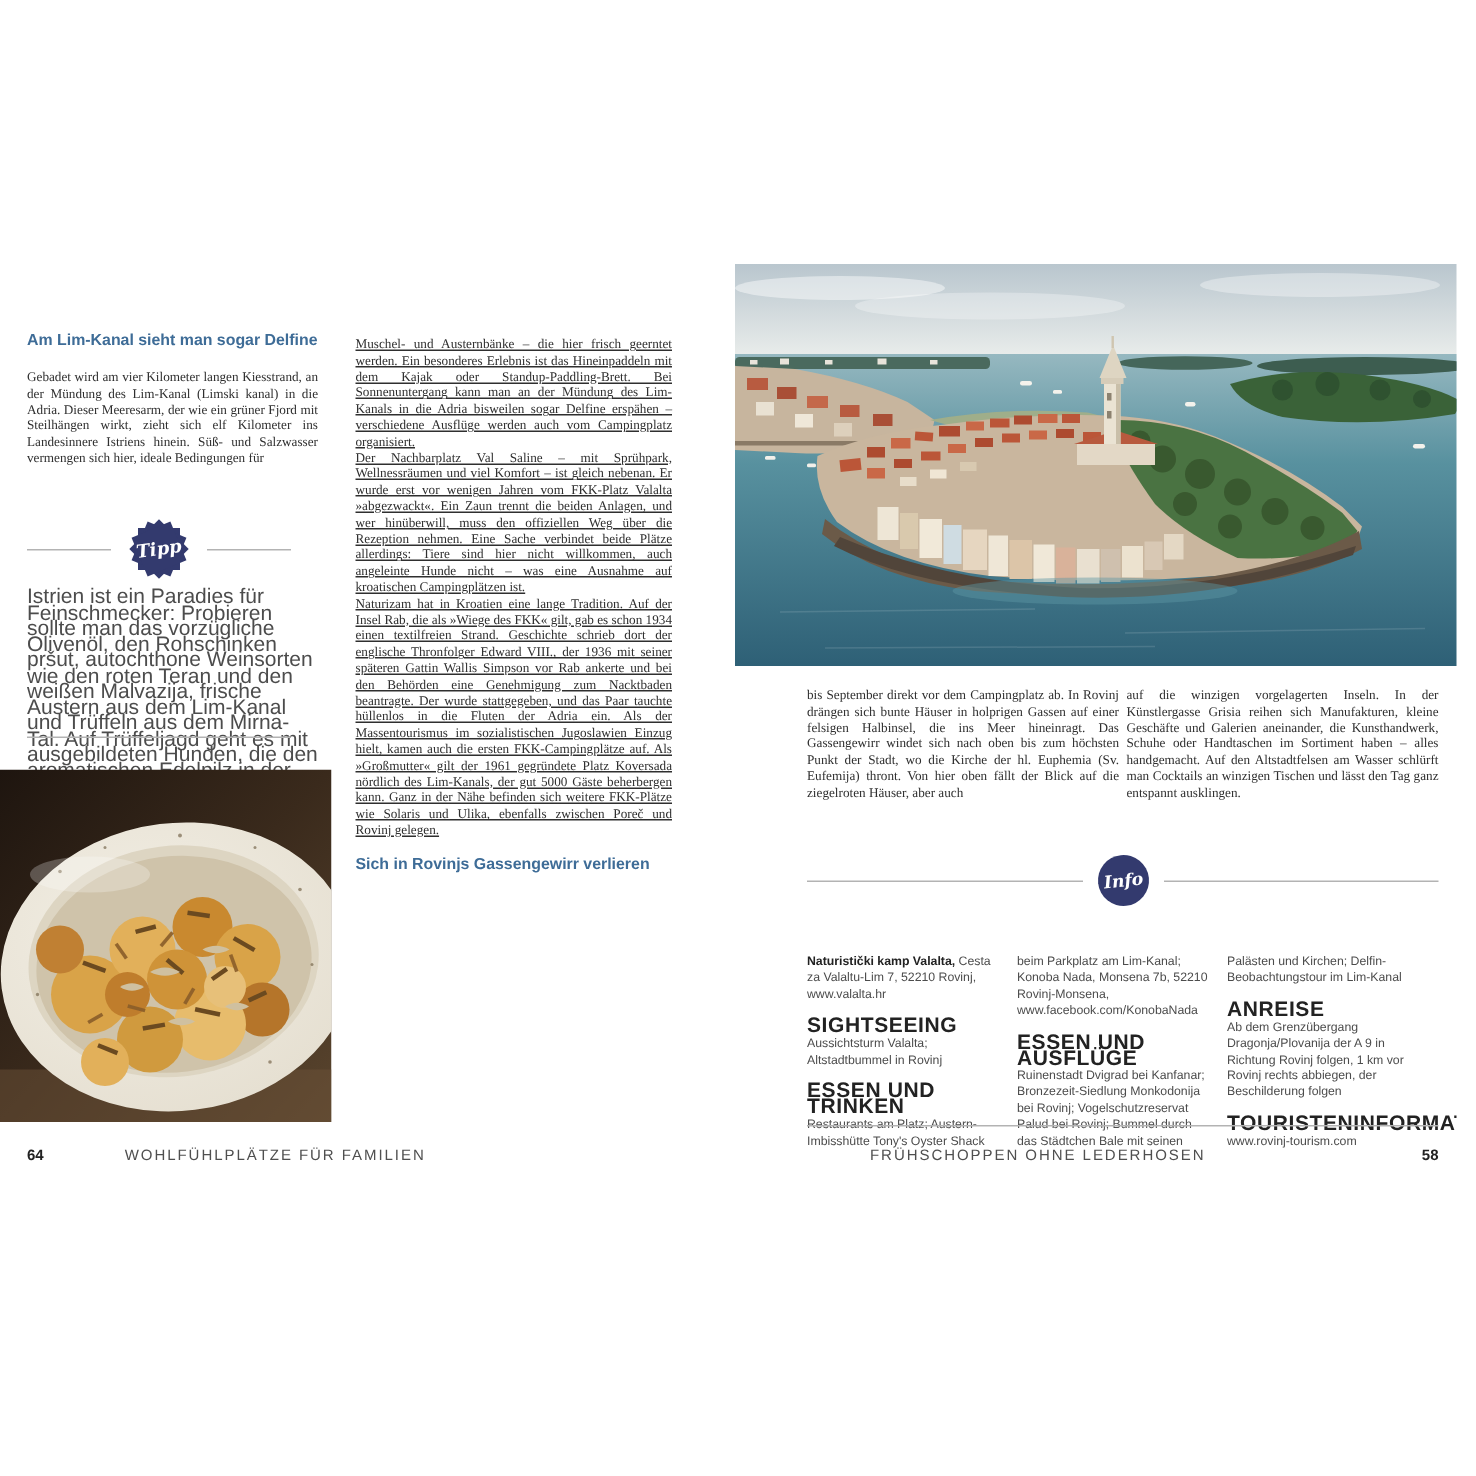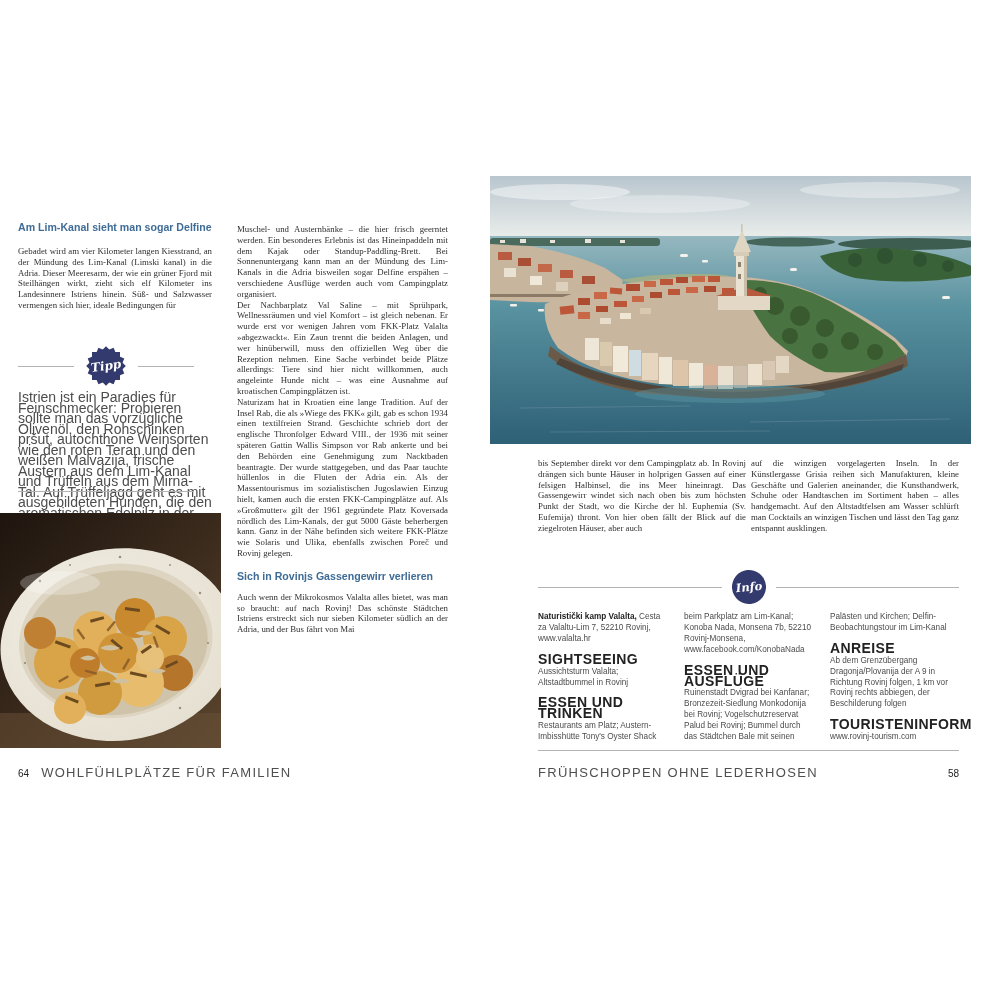--- a/index.html
+++ b/index.html
@@ -2,21 +2,21 @@
 <html lang="de"><head>
 <meta charset="utf-8">
 <style>
   html,body{margin:0;padding:0;background:#ffffff;}
   .page{position:relative;width:971px;height:984px;background:#ffffff;overflow:hidden;
         font-family:"Liberation Sans",sans-serif;}
   .abs{position:absolute;}
   
   .serif{font-family:"Liberation Serif",serif;font-size:8.8px;line-height:10.8px;color:#2f2f2f;
          text-align:justify;hyphens:auto;}
-  .serif p{margin:0;}
+  .serif p{margin:0;text-decoration:underline;}
   
   .blue-head{font-family:"Liberation Sans",sans-serif;font-weight:700;color:#3e6c97;
              font-size:10.6px;line-height:13px;white-space:nowrap;}
   
   .tiptext{font-size:14px;line-height:10.5px;color:#4c4c4c;text-align:left;}
   .infotext{font-size:8.2px;line-height:10.9px;color:#4c4c4c;}
   .info-h{font-size:14px;font-weight:700;color:#222;letter-spacing:.4px;margin:9px 0 2px 0;}
   .info-bold{font-weight:700;color:#222;}
   .rule{height:1px;background:#b3b3b3;}
   .badge-row{display:flex;align-items:center;gap:10px;}
@@ -32,22 +32,22 @@
               justify-content:center;color:#fff;font-family:"DejaVu Serif",serif;font-style:italic;
               font-weight:700;font-size:12px;transform:rotate(-8deg);}
   
   .round-badge{width:34px;height:34px;flex:0 0 34px;border-radius:50%;background:#333a6e;display:flex;
                align-items:center;justify-content:center;color:#fff;font-family:"DejaVu Serif",serif;
                font-style:italic;font-weight:700;font-size:11.5px;transform:rotate(-6deg);}
   
   .caption{font-size:8.3px;line-height:11.2px;font-weight:700;color:#5a5a64;}
   .caption .arrow{margin-right:3px;}
   
-  .folio{font-size:10px;font-weight:400;color:#222;}
-  .running{font-size:13px;letter-spacing:1.3px;color:#4f4f4f;}
+  .folio{font-size:10px;font-weight:700;color:#222;}
+  .running{font-size:10px;letter-spacing:1.3px;color:#4f4f4f;margin-left:42px;}
   .footer{display:flex;align-items:baseline;gap:12px;}
   .info-cols{display:flex;gap:18px;}
   .info-col{width:128px;}
 </style>
 </head>
 <body>
 
 <div class="page">
 
   <div class="abs blue-head" style="left:18px;top:221px;width:210px;">Am Lim-Kanal sieht man sogar Delfine</div>
@@ -152,21 +152,20 @@
   <div class="abs footer" style="left:18px;top:765px;">
     <span class="folio">64</span>
     <span class="running">WOHLFÜHLPLÄTZE FÜR FAMILIEN</span>
   </div>
 
   <div class="abs serif" style="left:237px;top:224px;width:211px;">
     <p>Muschel- und Austernbänke – die hier frisch geerntet werden. Ein besonderes Erlebnis ist das Hineinpaddeln mit dem Kajak oder Standup-Paddling-Brett. Bei Sonnenuntergang kann man an der Mündung des Lim-Kanals in die Adria bisweilen sogar Delfine erspähen – verschiedene Ausflüge werden auch vom Campingplatz organisiert.</p>
     <p>Der Nachbarplatz Val Saline – mit Sprühpark, Wellnessräumen und viel Komfort – ist gleich nebenan. Er wurde erst vor wenigen Jahren vom FKK-Platz Valalta »abgezwackt«. Ein Zaun trennt die beiden Anlagen, und wer hinüberwill, muss den offiziellen Weg über die Rezeption nehmen. Eine Sache verbindet beide Plätze allerdings: Tiere sind hier nicht willkommen, auch angeleinte Hunde nicht – was eine Ausnahme auf kroatischen Campingplätzen ist.</p>
     <p>Naturizam hat in Kroatien eine lange Tradition. Auf der Insel Rab, die als »Wiege des FKK« gilt, gab es schon 1934 einen textilfreien Strand. Geschichte schrieb dort der englische Thronfolger Edward VIII., der 1936 mit seiner späteren Gattin Wallis Simpson vor Rab ankerte und bei den Behörden eine Genehmigung zum Nacktbaden beantragte. Der wurde stattgegeben, und das Paar tauchte hüllenlos in die Fluten der Adria ein. Als der Massentourismus im sozialistischen Jugoslawien Einzug hielt, kamen auch die ersten FKK-Campingplätze auf. Als »Großmutter« gilt der 1961 gegründete Platz Koversada nördlich des Lim-Kanals, der gut 5000 Gäste beherbergen kann. Ganz in der Nähe befinden sich weitere FKK-Plätze wie Solaris und Ulika, ebenfalls zwischen Poreč und Rovinj gelegen.</p>
     <div class="blue-head" style="margin:11px 0 9px 0;">Sich in Rovinjs Gassengewirr verlieren</div>
-    <p>Auch wenn der Mikrokosmos Valalta alles bietet, was man so braucht: auf nach Rovinj! Das schönste Städtchen Istriens erstreckt sich nur sieben Kilometer südlich an der Adria, und der Bus fährt von Mai</p>
   </div>
 
   <svg class="abs" style="left:490px;top:176px;" width="494" height="268" viewBox="0 0 494 268" role="img">
     <defs>
       <linearGradient id="sky" x1="0" y1="0" x2="0" y2="1">
         <stop offset="0" stop-color="#b9c6ce"></stop>
           <stop offset="1" stop-color="#ebeeec"></stop>
       </linearGradient>
       <linearGradient id="sea" x1="0" y1="0" x2="0" y2="1">
         <stop offset="0" stop-color="#96b8c0"></stop>
@@ -308,21 +307,21 @@
   <div class="abs serif" style="left:751px;top:458px;width:208px;">auf die winzigen vorgelagerten Inseln. In der Künstlergasse Grisia reihen sich Manufakturen, kleine Geschäfte und Galerien aneinander, die Kunsthandwerk, Schuhe oder Handtaschen im Sortiment haben – alles handgemacht. Auf den Altstadtfelsen am Wasser schlürft man Cocktails an winzigen Tischen und lässt den Tag ganz entspannt ausklingen.</div>
 
   <div class="abs badge-row" style="left:538px;top:570px;width:421px;">
     <div class="rule"></div>
     <div class="round-badge">
       <span>Info</span>
     </div>
     <div class="rule"></div>
   </div>
 
-  <div class="abs info-cols infotext" style="left:538px;top:612px;width:421px;">
+  <div class="abs info-cols infotext" style="left:538px;top:636px;width:421px;gap:12px;">
     <div class="info-col">
       <div>
         <span class="info-bold">Naturistički kamp Valalta,</span><span> Cesta za Valaltu-Lim 7, 52210 Rovinj, www.valalta.hr</span>
       </div>
       <div class="info-h">SIGHTSEEING</div>
       <div>Aussichtsturm Valalta; Altstadtbummel in Rovinj</div>
       <div class="info-h">ESSEN UND TRINKEN</div>
       <div>Restaurants am Platz; Austern-Imbisshütte Tony's Oyster Shack</div>
     </div>
     <div class="info-col">

